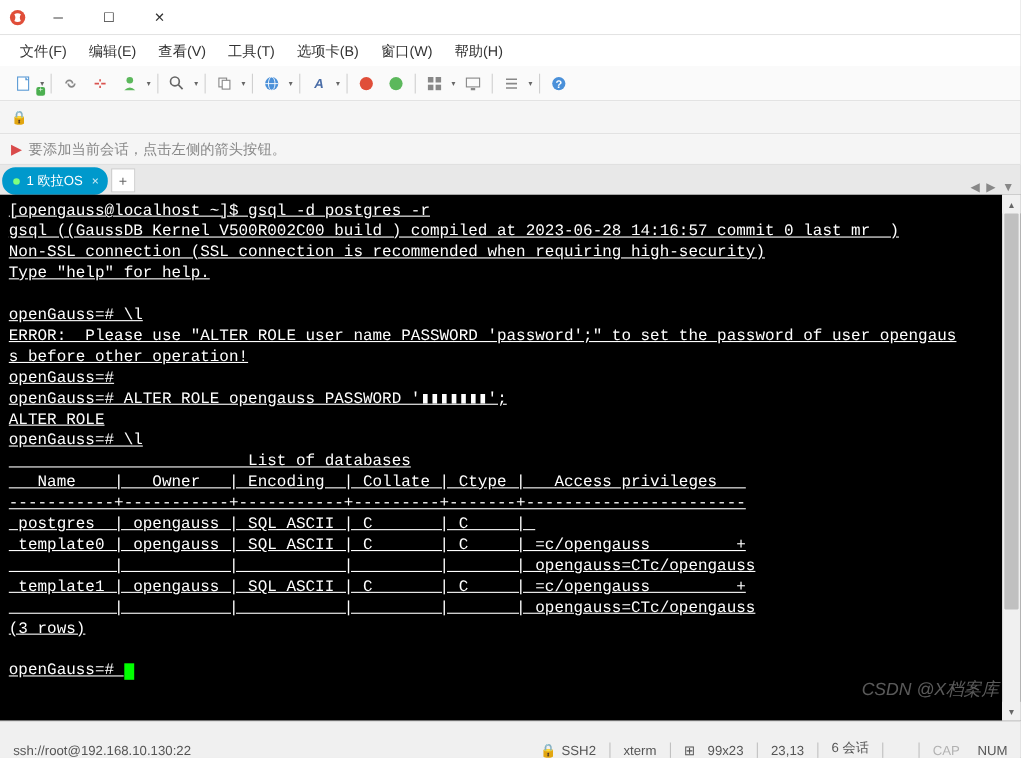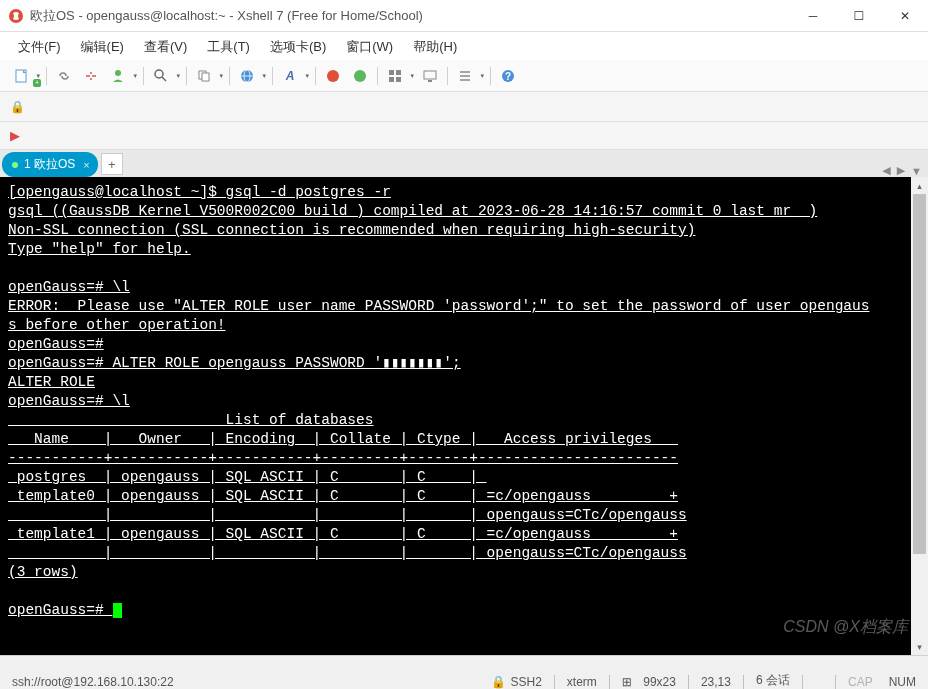--- a/index.html
+++ b/index.html
@@ -56,21 +56,20 @@
 .watermark { position: absolute; right: 20px; bottom: 17px; color: rgba(200,200,200,0.45); font-size: 16px; font-style: italic; pointer-events: none; }
 </style>
 </head>
 <body>
 
 <div class="titlebar">
   <svg class="icon" viewBox="0 0 16 16">
       <circle cx="8" cy="8" r="7" fill="#e04e39"></circle>
       <path d="M5 5 Q8 3 11 5 Q9 8 11 11 Q8 13 5 11 Q7 8 5 5" fill="#fff"></path>
     </svg>
-  <span class="title">欧拉OS - opengauss@localhost:~ - Xshell 7 (Free for Home/School)</span>
   <div class="win-btn">─</div>
   <div class="win-btn">☐</div>
   <div class="win-btn close">✕</div>
 </div>
 
 <div class="menubar">
   <span class="menu-item">文件(F)</span>
   <span class="menu-item">编辑(E)</span>
   <span class="menu-item">查看(V)</span>
   <span class="menu-item">工具(T)</span>
@@ -172,20 +171,21 @@
       </svg>
     </div>
 </div>
 
 <div class="addrbar">
   <span class="lock">🔒</span>
 </div>
 
 <div class="hintbar">
   <span class="flag">▶</span>
+  <span>要添加当前会话，点击左侧的箭头按钮。</span>
 </div>
 
 <div class="tabstrip">
   <div class="tab">
     <span class="dot"></span>
     <span>1 欧拉OS</span>
     <span class="close-x">×</span>
   </div>
   <div class="addtab">+</div>
   <div class="tab-right">

